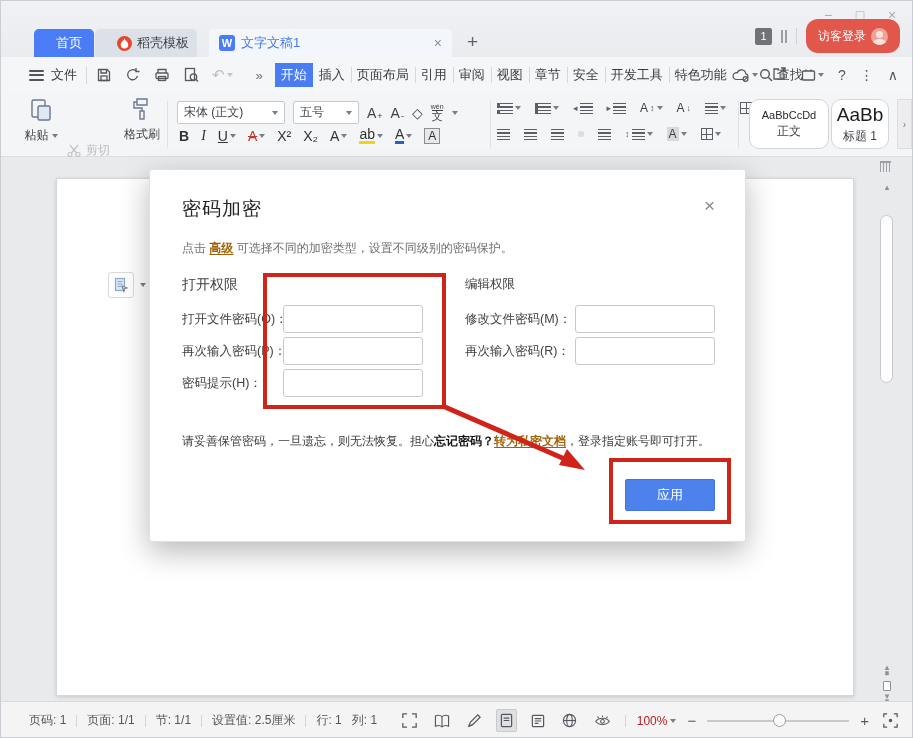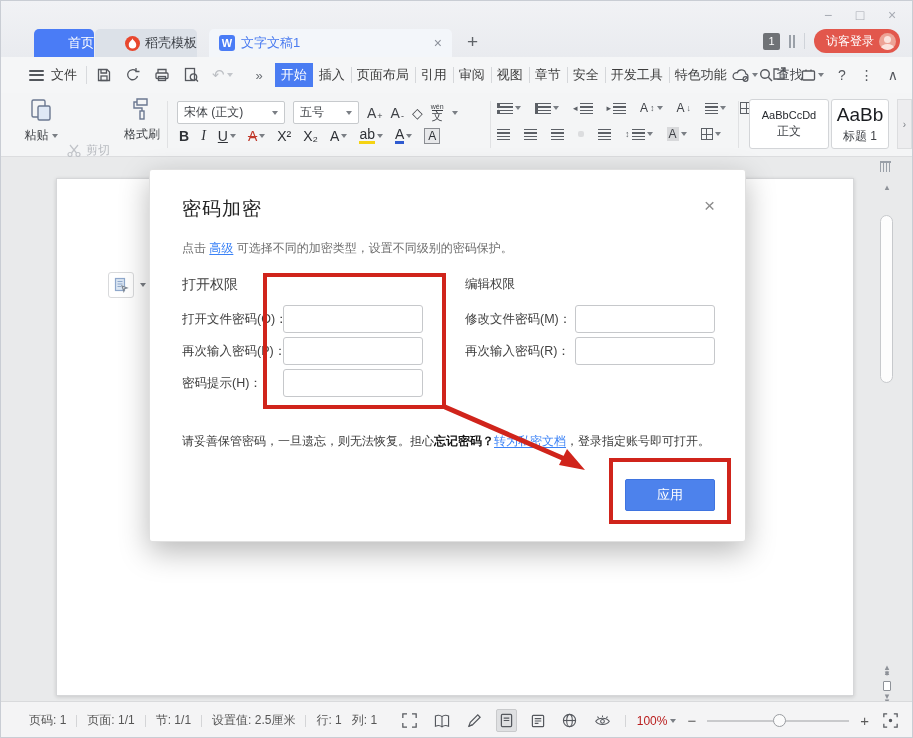--- a/index.html
+++ b/index.html
@@ -4,34 +4,34 @@
 <style>
   * { margin:0; padding:0; box-sizing:border-box; }
   html,body { width:913px; height:738px; font-family:"Liberation Sans","DejaVu Sans",sans-serif; }
   .window { position:relative; width:913px; height:738px; background:#eceef2; overflow:hidden; border:1px solid #c9cdd4; }
 
   
   .titlebar { position:absolute; left:0; top:0; width:913px; height:56px; background:linear-gradient(#f1f2f5,#e9ebef); }
   .winctrl { position:absolute; top:6px; right:14px; display:flex; gap:16px; color:#a7abb3; font-size:14px; }
   .winctrl span { width:16px; text-align:center; cursor:default; }
   .tabs { position:absolute; left:33px; bottom:0; display:flex; align-items:flex-end; height:28px; }
-  .tab { height:28px; display:flex; align-items:center; justify-content:flex-end; font-size:13px; border-radius:5px 5px 0 0; }
+  .tab { height:28px; display:flex; align-items:center; justify-content:flex-start; font-size:13px; border-radius:5px 5px 0 0;padding-left:22px; }
   .tab-home { width:60px; background:#4a7cf6; color:#fff; }
   .tab-docer { width:102px; background:#dce1e8; color:#3b3f45; gap:5px; margin-left:1px; }
   .tab-doc { width:243px; background:#f3f6fa; color:#4a7bf0; margin-left:12px; justify-content:flex-start; padding:0 10px; gap:6px; }
   .tab-doc .close { margin-left:auto; color:#8b909a; font-size:14px; }
   .flame { width:15px; height:15px; border-radius:50%; background:#e8472e; display:inline-flex; align-items:center; justify-content:center; }
   .wbadge { width:16px; height:16px; border-radius:3px; background:#4a7cf6; color:#fff; font-size:11px; font-weight:bold; display:inline-flex; align-items:center; justify-content:center; }
   .newtab { position:absolute; left:466px; bottom:4px; font-size:19px; color:#5f6368; }
   .tb-right { position:absolute; right:14px; bottom:4px; display:flex; align-items:center; gap:9px; }
   .numbadge { width:17px; height:17px; background:#6f7276; color:#fff; font-size:11px; display:flex; align-items:center; justify-content:center; border-radius:2px; }
   .stackicon { display:flex; gap:2px; }
   .stackicon i { width:2px; height:13px; background:#9aa0a8; }
   .vdiv { width:1px; height:16px; background:#cfd3d9; }
-  .loginpill { height:24px; background:#e2574c; border-radius:12px; color:#fff; font-size:12px; display:flex; align-items:center; gap:5px; padding:0 4px 0 12px; }
+  .loginpill { height:34px; background:#e2574c; border-radius:12px; color:#fff; font-size:12px; display:flex; align-items:center; gap:5px; padding:0 12px 0 12px; }
   .avatar { width:17px; height:17px; border-radius:50%; background:#eda396; position:relative; overflow:hidden; }
   .avatar::before { content:""; position:absolute; left:5px; top:3px; width:7px; height:7px; border-radius:50%; background:#fbe3dd; }
   .avatar::after { content:""; position:absolute; left:2px; top:11px; width:13px; height:8px; border-radius:50%; background:#fbe3dd; }
 
   
   .menubar { position:absolute; left:0; top:56px; width:913px; height:36px; background:#f5f6f7; display:flex; align-items:center; font-size:13px; color:#3d3d3d; }
   .hamb { width:15px; height:11px; margin-left:28px; display:flex; flex-direction:column; justify-content:space-between; }
   .hamb i { height:2px; background:#52565c; border-radius:1px; }
   .file-label { margin-left:7px; }
   .mdiv { width:1px; height:18px; background:#d8dadd; margin:0 9px; }
@@ -79,21 +79,21 @@
   .lines { width:13px; height:11px; background:repeating-linear-gradient(to bottom,#5c6066 0 1.4px,transparent 1.4px 3.4px); }
   .lines.dots { border-left:3px dotted #5c6066; padding-left:3px; width:16px; }
   .lines.nums { border-left:3px solid #5c6066; padding-left:3px; width:16px; }
   .iwrap { display:flex; align-items:center; gap:2px; }
   .mini { font-size:9px; color:#5c6066; }
   .letter { font-size:12px; color:#3f4247; }
   .gridic { width:12px; height:12px; border:1px solid #5c6066;
     background:linear-gradient(#5c6066,#5c6066) center/100% 1px no-repeat,
                linear-gradient(#5c6066,#5c6066) center/1px 100% no-repeat; }
   .justify-on { background:#dcdddf; padding:3px; border-radius:2px; }
-  .stylebox { position:absolute; top:6px; height:50px; background:#fff; border:1px solid #d3d5d8; border-radius:3px; display:flex; flex-direction:column; align-items:center; justify-content:center; }
+  .stylebox { position:absolute; top:6px; height:50px; background:#fff; border:1px solid #d3d5d8; border-radius:10px; display:flex; flex-direction:column; align-items:center; justify-content:center; }
   .sb1 { left:748px; width:80px; }
   .sb2 { left:830px; width:58px; }
   .sb1 .sample { font-size:11px; color:#26292e; }
   .sb2 .sample { font-size:19px; color:#1a1c20; }
   .stylebox .sname { font-size:12px; color:#3f4247; margin-top:2px; }
   .morestyles { position:absolute; left:896px; top:6px; width:15px; height:50px; background:#ededef; border:1px solid #dcdddf; display:flex; align-items:center; justify-content:center; color:#7a7e84; font-size:10px; }
 
   
   .workspace { position:absolute; left:0; top:156px; width:913px; height:544px; background:#e9eaeb; }
   .page { position:absolute; left:55px; top:21px; width:798px; height:518px; background:#fff; border:1px solid #d6d7d9; box-shadow:0 1px 4px rgba(0,0,0,.15); }
@@ -104,21 +104,21 @@
   .varrow { position:absolute; left:0; width:22px; text-align:center; color:#8e9298; font-size:9px; line-height:1; }
   .vthumb { position:absolute; left:4px; top:38px; width:13px; height:168px; background:#fdfdfd; border:1px solid #c7c9cc; border-radius:7px; }
   .dbl { display:flex; flex-direction:column; line-height:.55; align-items:center; }
   .pgbox { position:absolute; left:7px; width:8px; height:10px; border:1px solid #8e9298; border-radius:1px; background:#fff; }
 
   
   .dialog { position:absolute; left:148px; top:12px; width:597px; height:373px; background:#fff; border:1px solid #e0e0e0; border-radius:3px; box-shadow:0 10px 30px rgba(0,0,0,.28); }
   .dlg-title { position:absolute; left:32px; top:26px; font-size:19px; color:#262626; letter-spacing:1px; }
   .dlg-close { position:absolute; right:30px; top:26px; font-size:19px; color:#8c8c8c; line-height:1; }
   .dlg-sub { position:absolute; left:32px; top:70px; font-size:12px; color:#6e6e6e; }
-  .link { color:#3b82f6; text-decoration:underline; text-underline-offset:2px; }
+  .link { color:#a16207; text-decoration:underline; text-underline-offset:2px;font-weight:bold; }
   .sec-open { position:absolute; left:32px; top:106px; font-size:14px; color:#3f3f3f; }
   .sec-edit { position:absolute; left:315px; top:106px; font-size:12.5px; color:#3f3f3f; }
   .frow { position:absolute; height:28px; display:flex; align-items:center; }
   .frow label { font-size:12.5px; color:#3f3f3f; }
   .pwdinput { position:absolute; width:140px; height:28px; border:1px solid #c6c8cb; border-radius:3px; background:#fff; outline:none; padding:0 8px; font-size:12px; }
   .note { position:absolute; left:32px; top:263px; font-size:12px; color:#3c3c3c; width:545px; }
   .note b { color:#141414; }
   .applybtn { position:absolute; left:475px; top:309px; width:90px; height:32px; background:#4d82ec; border:1px solid #3f74e0; border-radius:2px; color:#fff; font-size:13px; }
 
   

